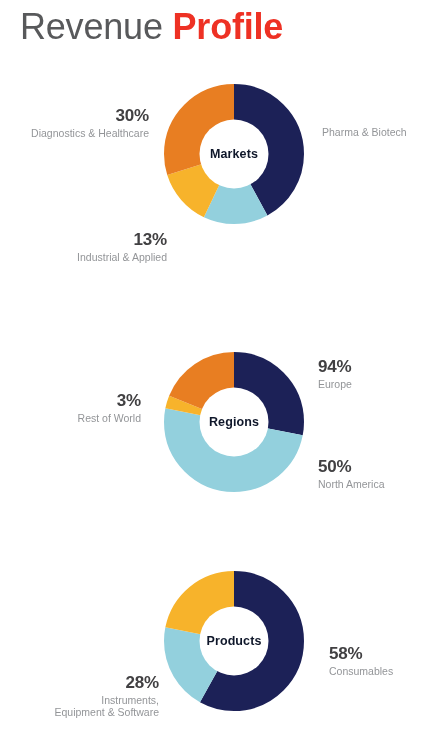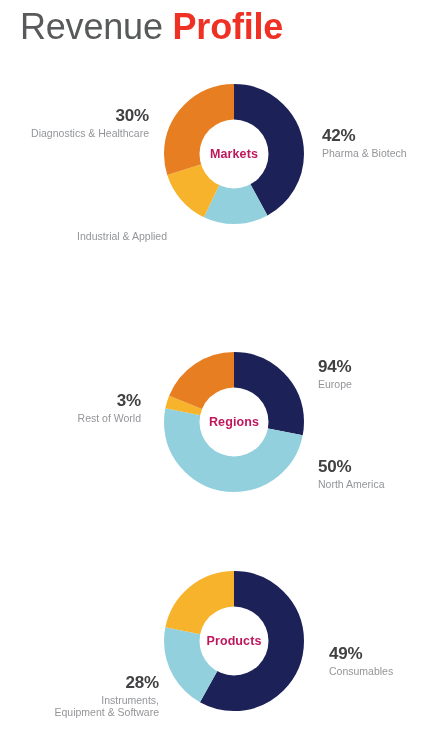--- a/index.html
+++ b/index.html
@@ -48,21 +48,21 @@
     position: absolute;
     left: 0;
     top: 0;
     width: 140px;
     height: 140px;
     display: flex;
     align-items: center;
     justify-content: center;
     font-size: 12.5px;
     font-weight: 700;
-    color: #be185d;
+    color: #0f172a;
     letter-spacing: 0.1px;
     pointer-events: none;
   }
   .callout {
     position: absolute;
     color: #939598;
     font-size: 10.5px;
     line-height: 12.5px;
     white-space: pre-line;
   }
@@ -103,25 +103,25 @@
       </svg>
       <div class="donut-center-label">Markets</div>
     </div>
   </div>
 
   <div class="callout left" style="right:282px;top:9px;width:145px;">
     <span class="pct">30%</span><span>Diagnostics &amp; Healthcare</span>
   </div>
 
   <div class="callout left" style="right:264px;top:133px;width:120px;">
-    <span>Industrial &amp; Applied</span>
+    <span class="pct">13%</span><span>Industrial &amp; Applied</span>
   </div>
 
   <div class="callout right" style="left:322px;top:29px;width:110px;">
-    <span class="pct">42%</span><span>Pharma &amp; Biotech</span>
+    <span>Pharma &amp; Biotech</span>
   </div>
 
 </div>
 
 <div class="chart-block" style="top:326px;height:210px;">
   <div class="donut-wrap" style="left:164px;top:26px;">
     <div class="donut">
       <svg width="140" height="140" viewBox="0 0 140 140">
         <g transform="translate(70,70) rotate(-90)">
 
@@ -171,15 +171,15 @@
     </div>
   </div>
 
 
   <div class="callout left" style="right:272px;top:115px;width:160px;">
     <span class="pct">28%</span><span>Instruments,
 Equipment &amp; Software</span>
   </div>
 
   <div class="callout right" style="left:329px;top:86px;width:100px;">
-    <span class="pct">49%</span><span>Consumables</span>
+    <span class="pct">58%</span><span>Consumables</span>
   </div>
 </div>
 
 </body></html>

